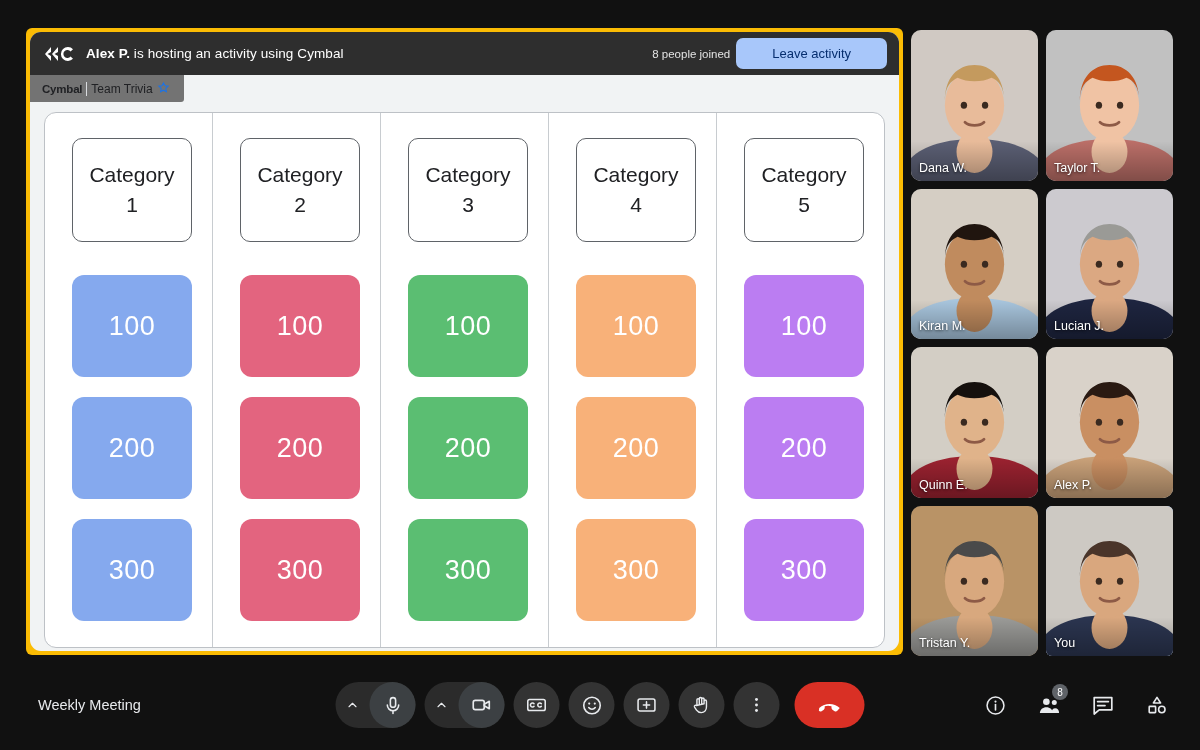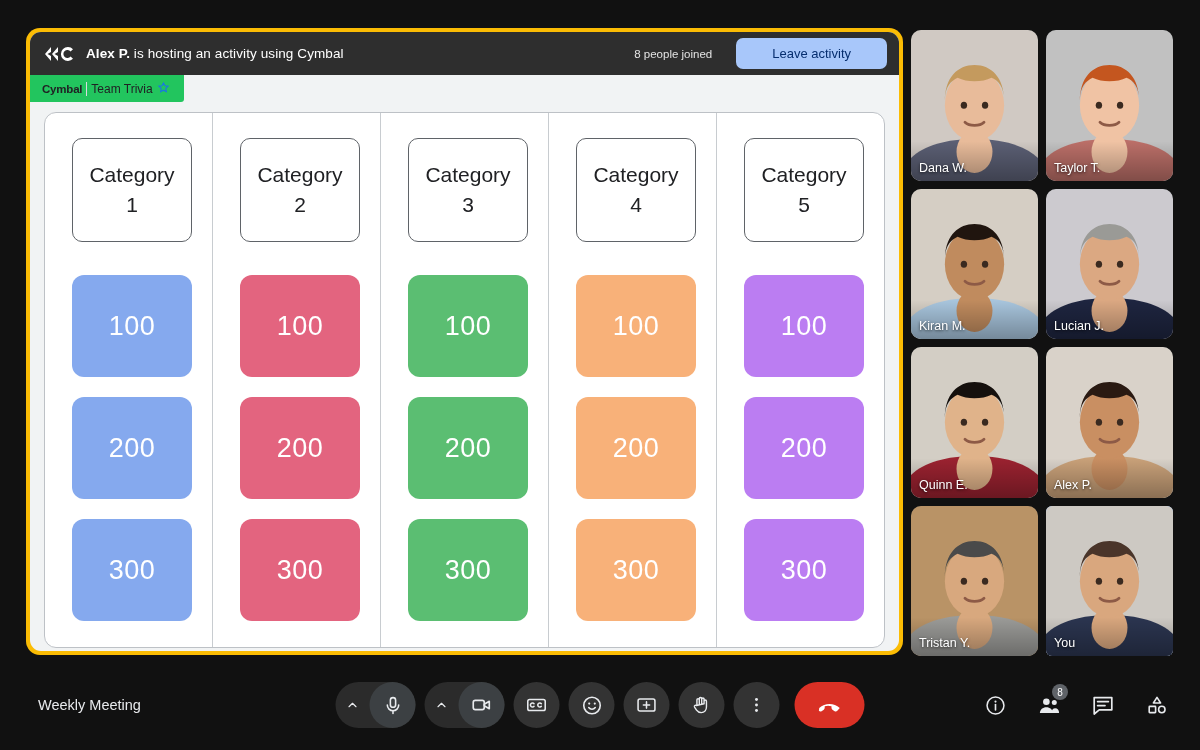--- a/index.html
+++ b/index.html
@@ -15,21 +15,21 @@
     width: 1200px; height: 750px;
     background: #111111;
   }
 
   
   .activity-frame {
     position: absolute;
     left: 26px; top: 28px;
     width: 877px; height: 627px;
     background: #fbbc04;
-    border-radius: 14px;
+    border-radius: 6px;
     padding: 4px;
   }
   .activity-inner {
     width: 100%; height: 100%;
     background: #f1f3f4;
     border-radius: 11px;
     overflow: hidden;
     display: flex; flex-direction: column;
   }
 
@@ -45,21 +45,21 @@
   .cymbal-logo svg { display: block; }
   .act-host-text {
     color: #ffffff;
     font-size: 13.5px;
     letter-spacing: .1px;
     white-space: nowrap;
   }
   .act-host-text b { font-weight: 700; }
   .act-topbar-right {
     margin-left: auto;
-    display: flex; align-items: center; gap: 24px;
+    display: flex; align-items: center; gap: 6px;
   }
   .joined-count {
     color: #e3e3e3;
     font-size: 11.5px;
     white-space: nowrap;
   }
   .leave-btn {
     background: #a8c7fa;
     color: #062e6f;
     border: none;
@@ -73,21 +73,21 @@
   }
 
   
   .act-docbar {
     height: 27px;
     background: transparent;
     display: flex; align-items: stretch;
     flex: none;
   }
   .docbar-chip {
-    background: #22c55e;
+    background: #737373;
     display: flex; align-items: center;
     padding: 0 14px 0 12px;
     gap: 4px;
     border-bottom-right-radius: 3px;
   }
   .docbar-brand {
     font-size: 11.5px; font-weight: 700; color: #202124;
     letter-spacing: -.2px;
   }
   .docbar-sep { width: 1px; height: 14px; background: #dadce0; }

